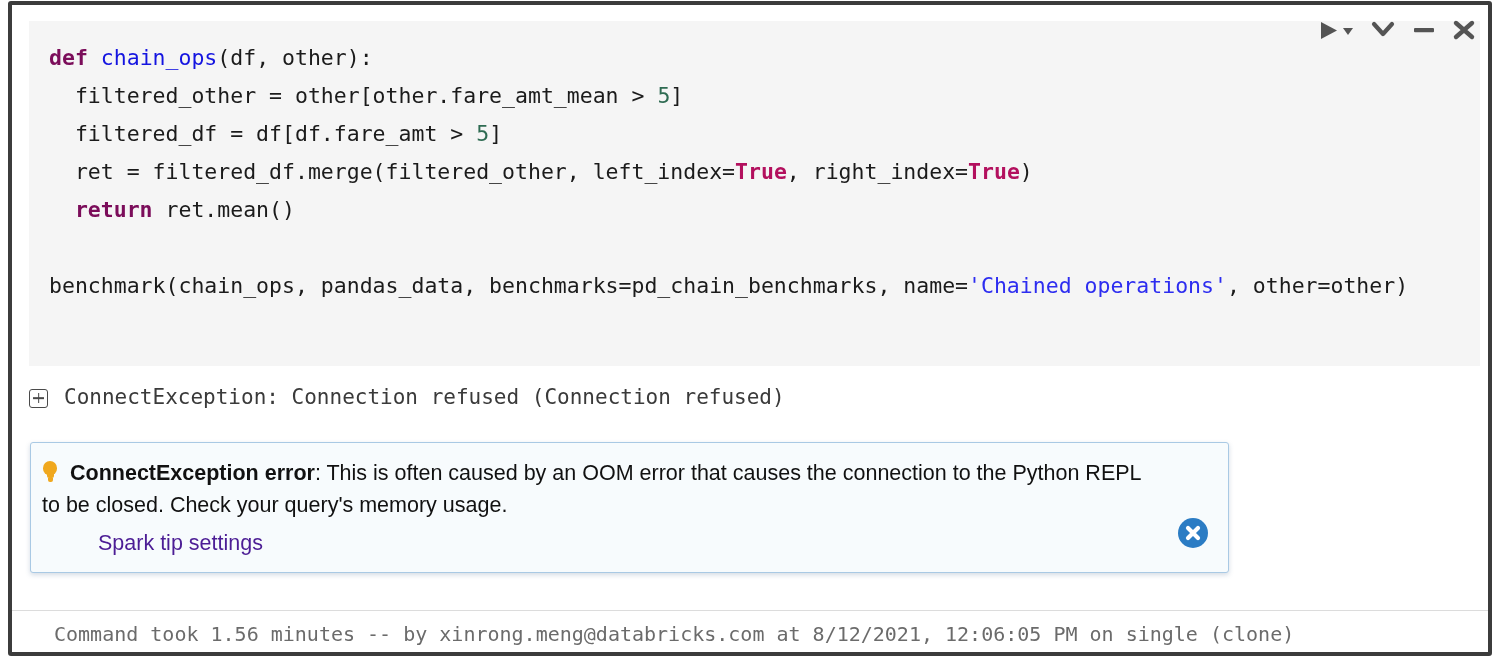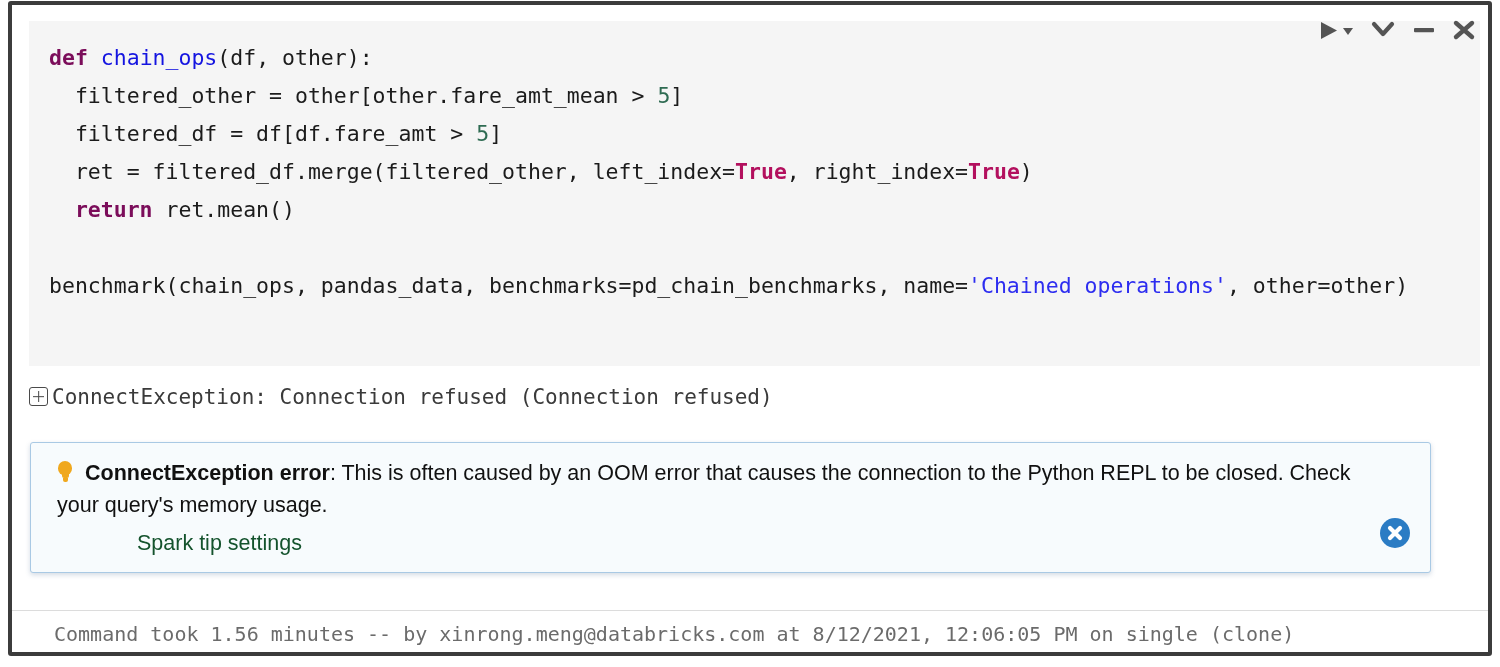--- a/index.html
+++ b/index.html
@@ -76,21 +76,22 @@
   .str     { color: #2d2df0; }                      
   .plain   { color: #1b1b1b; }
 
   
   #exception-row {
     position: absolute;
     left: 17px;
     top: 380px;
     width: 1451px;
     display: flex;
-    gap: 4px;
+    align-items: center;
+    gap: 16px;
   }
   #expand-icon {
     width: 19px;
     height: 19px;
     flex: 0 0 auto;
     box-sizing: border-box;
     border: 1.6px solid #4a4a4a;
     border-radius: 3px;
     position: relative;
     margin-top: 2px;
@@ -115,26 +116,26 @@
     font-size: 21px;
     color: #3a3a3a;
     white-space: pre;
   }
 
   
   #tip-box {
     position: absolute;
     left: 18px;
     top: 437px;
-    width: 1401px;
+    width: 1199px;
     box-sizing: border-box;
     background: #f7fbfd;
     border: 1.5px solid #a9c9e4;
     border-radius: 3px;
-    padding: 14px 18px 16px 26px;
+    padding: 14px 18px 16px 11px;
     box-shadow: 0 2px 5px rgba(60,90,130,0.22);
   }
   #tip-body {
     font-size: 21.5px;
     line-height: 32px;
     color: #111111;
     padding-right: 56px;
   }
   #bulb-icon {
     display: inline-block;
@@ -162,23 +163,23 @@
     position: absolute;
     left: 5.5px; top: 17px;
     width: 5px; height: 3.5px;
     background: #f0a81e;
     border-radius: 0 0 2px 2px;
   }
   #tip-title { font-weight: bold; }
   #tip-link {
     display: inline-block;
     margin-top: 10px;
-    margin-left: 80px;
+    margin-left: 56px;
     font-size: 21.5px;
-    color: #14532d;
+    color: #4c1d95;
     text-decoration: none;
     cursor: pointer;
   }
   #tip-close {
     position: absolute;
     right: 20px;
     bottom: 24px;
     width: 30px;
     height: 30px;
     border-radius: 50%;

